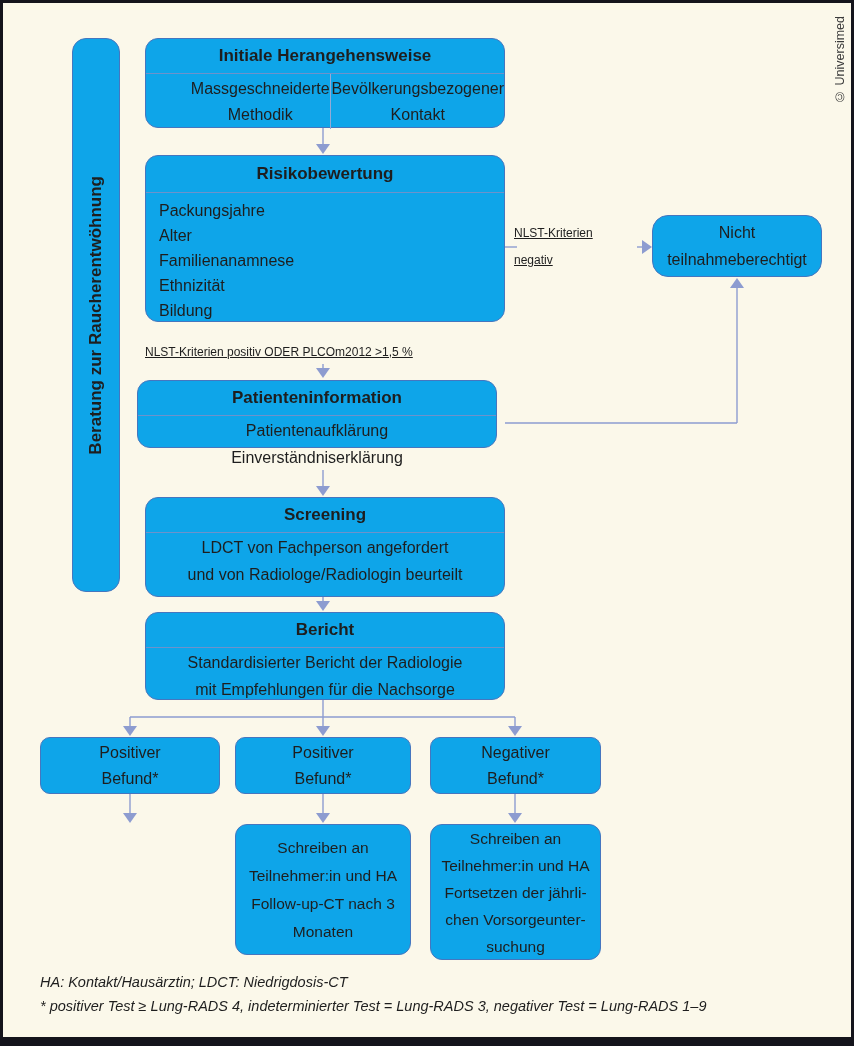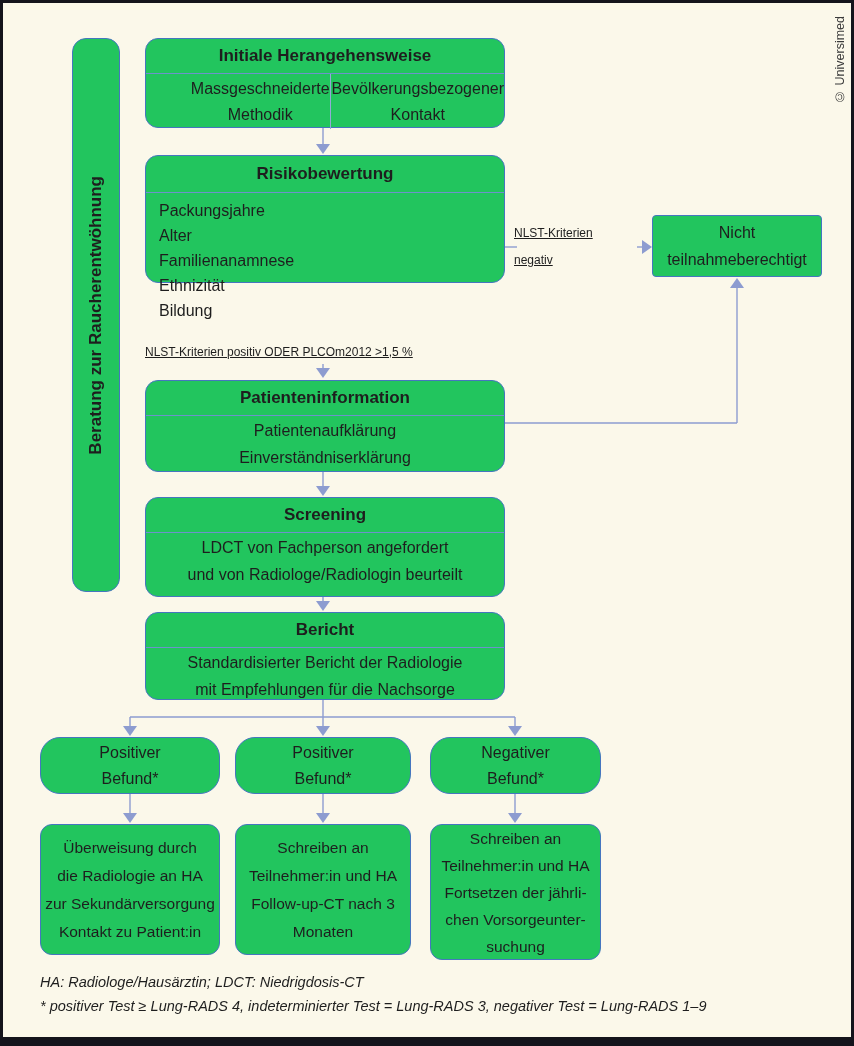--- a/index.html
+++ b/index.html
@@ -3,52 +3,52 @@
 <meta charset="utf-8">
 <style>
   html,body{margin:0;padding:0;background:#e8e8e8;}
   .frame{
     position:relative;width:854px;height:1046px;background:#fbf8ea;overflow:hidden;
     font-family:"Liberation Sans",sans-serif;color:#1e1e1e;
     box-shadow:inset 0 0 0 3px #14141c, inset 0 -9px 0 #14141c;
   }
   svg.connectors{position:absolute;left:0;top:0;pointer-events:none;}
   .box{
-    position:absolute;background:#22c55e;border:1.5px solid #4576bf;border-radius:13px;
+    position:absolute;background:#0ea5e9;border:1.5px solid #4576bf;border-radius:13px;
     box-sizing:border-box;
   }
   .box-header{
     font-weight:bold;font-size:17px;text-align:center;line-height:33px;height:34px;
     border-bottom:1px solid #6d92cb;
   }
   .lines{white-space:pre-line;}
   .body-center{font-size:16px;text-align:center;line-height:27px;padding-top:1px;}
   
   .side-box{left:72px;top:38px;width:48px;height:554px;border-radius:14px;
     display:flex;align-items:center;justify-content:center;}
   .vtext{writing-mode:vertical-rl;transform:rotate(180deg);font-weight:bold;font-size:17px;}
   
   .initial{left:145px;top:38px;width:360px;height:90px;}
   .split{display:flex;height:55px;padding-left:44px;}
   .cell{flex:1;font-size:16px;text-align:center;line-height:26px;padding-top:2px;}
   .cell-r{border-left:1px solid #93aad6;}
-  .risk{left:145px;top:155px;width:360px;height:128px;}
+  .risk{left:145px;top:155px;width:360px;height:167px;}
   .risk .box-header{height:36px;line-height:35px;}
   .risk-list{font-size:16px;line-height:25px;padding:5px 0 0 13px;text-align:left;}
-  .patient{left:145px;top:380px;width:360px;height:92px;}
+  .patient{left:137px;top:380px;width:360px;height:68px;}
   .screening{left:145px;top:497px;width:360px;height:100px;}
   .report{left:145px;top:612px;width:360px;height:88px;}
   
-  .nicht{left:652px;top:215px;width:170px;height:62px;border-radius:4px;
+  .nicht{left:652px;top:215px;width:170px;height:62px;border-radius:16px;
     display:flex;align-items:center;justify-content:center;font-size:16px;line-height:27px;text-align:center;}
   .label-float{position:absolute;font-size:12px;line-height:27px;text-align:left;text-decoration:underline;}
   .nlst-neg{left:514px;top:220px;width:126px;}
   .nlst-pos{left:145px;top:339px;width:360px;line-height:26px;}
   
-  .befund{top:737px;height:57px;border-radius:20px;display:flex;align-items:center;justify-content:center;
+  .befund{top:737px;height:57px;border-radius:10px;display:flex;align-items:center;justify-content:center;
     font-size:16px;line-height:26px;text-align:center;}
   .befund-a{left:40px;width:180px;}
   .befund-b{left:235px;width:176px;}
   .befund-c{left:430px;width:171px;}
   .action{top:824px;border-radius:12px;display:flex;align-items:center;justify-content:center;
     font-size:15.5px;line-height:28px;text-align:center;}
   .action-a{left:40px;width:180px;height:131px;}
   .action-b{left:235px;width:176px;height:131px;}
   .action-c{left:430px;width:171px;height:136px;line-height:27px;}
   
@@ -175,32 +175,28 @@
 mit Empfehlungen für die Nachsorge</div>
   </div>
 
   <div class="box befund befund-a lines">Positiver
 Befund*</div>
   <div class="box befund befund-b lines">Positiver
 Befund*</div>
   <div class="box befund befund-c lines">Negativer
 Befund*</div>
 
-  <div class="box action action-a lines">Überweisung durch
-die Radiologie an HA
-zur Sekundärversorgung
-Kontakt zu Patient:in</div>
   <div class="box action action-b lines">Schreiben an
 Teilnehmer:in und HA
 Follow-up-CT nach 3
 Monaten</div>
   <div class="box action action-c lines">Schreiben an
 Teilnehmer:in und HA
 Fortsetzen der jährli-
 chen Vorsorgeunter-
 suchung</div>
 
   <div class="footnotes">
-    <div>HA: Radiologe/Hausärztin; LDCT: Niedrigdosis-CT</div>
+    <div>HA: Kontakt/Hausärztin; LDCT: Niedrigdosis-CT</div>
     <div>* positiver Test ≥ Lung-RADS 4, indeterminierter Test = Lung-RADS 3, negativer Test = Lung-RADS 1–9</div>
   </div>
 
 </div>
 
 </body></html>

